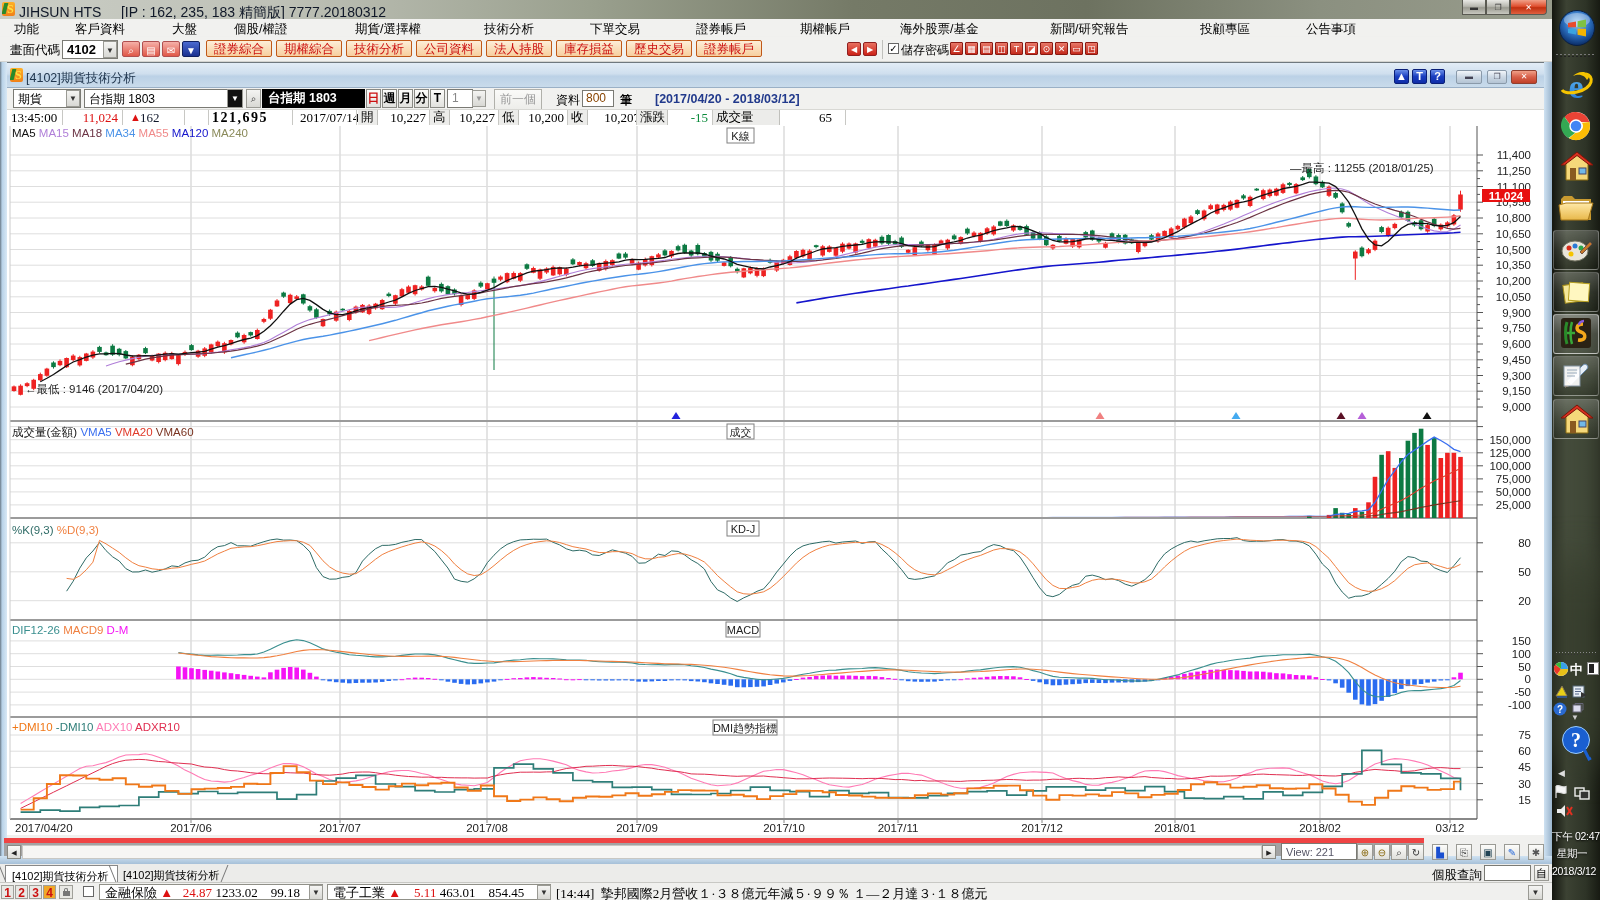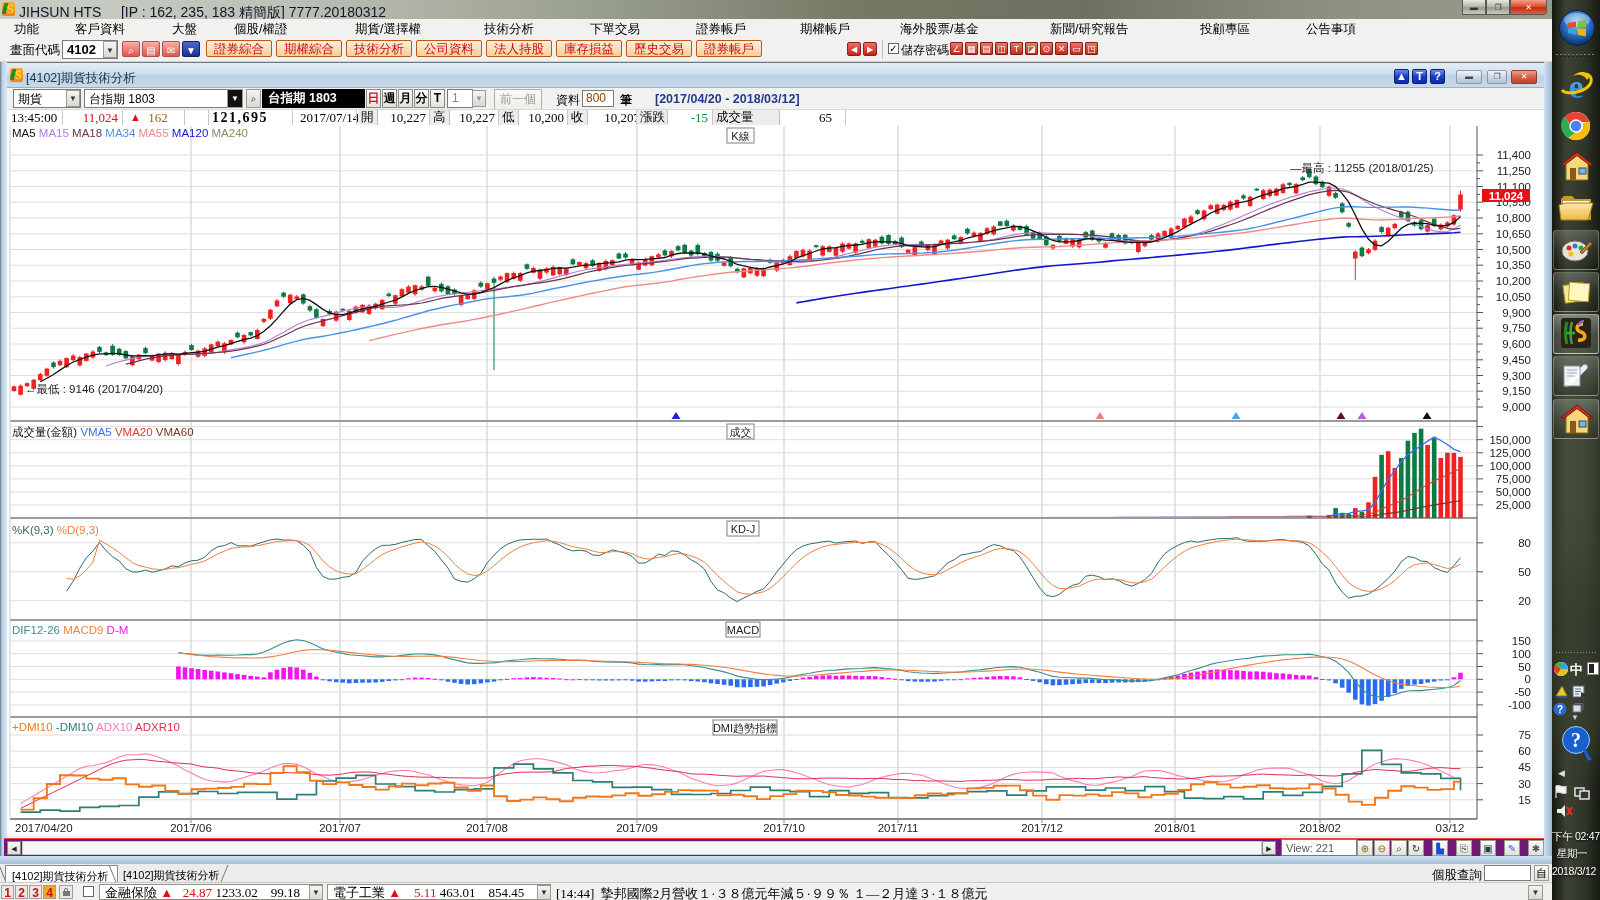--- a/index.html
+++ b/index.html
@@ -38,21 +38,21 @@
 .tbtn{top:1px;width:15px;height:19px;background:linear-gradient(180deg,#fcfcfa,#e2e2de);border:1px solid #8a8a84;font-size:12px;font-weight:bold;color:#000;text-align:center;line-height:17px}
 #datarow{left:0;top:109px;width:1552px;height:16px;background:#fff;border-top:1px solid #d8d8d4;font-size:12.5px}
 #datarow div{top:0;height:15px;line-height:15px;white-space:nowrap}
 .cell{border-right:1px solid #c8c8c4}
 .glbl{background:#ececea;border-right:1px solid #c0c0bc;padding:0 3px}
 
 .lstrip{left:0;top:62px;width:7px;height:802px;background:linear-gradient(90deg,#6a7a88,#b8d2e8 30%,#d8e8f5)}
 .rstrip{left:1544px;top:62px;width:8px;height:802px;background:linear-gradient(90deg,#cfe2f2,#9ab4cc)}
 .bstrip{left:0;top:856px;width:1552px;height:8px;background:linear-gradient(180deg,#cfe2f2,#a6c0d8)}
 
-#scrollrow{left:4px;top:838px;width:1540px;height:18px;background:#701a75;border-top:1px solid #ef4444}
+#scrollrow{left:4px;top:838px;width:1420px;height:18px;background:#a3a3a3;border-top:5px solid #ef4444}
 #scrollrow div{position:absolute}
 .sbtn{top:2px;width:14px;height:14px;background:linear-gradient(180deg,#fafaf8,#dcdcd8);border:1px solid #8a8a84;font-size:7px;color:#222;text-align:center;line-height:13px}
 .vbtn{top:1px;width:16px;height:16px;background:linear-gradient(180deg,#fcfcfa,#e0e0dc);border:1px solid #9a9a94;font-size:10px;text-align:center;line-height:15px}
 
 #tabrow{left:0;top:864px;width:1552px;height:18px;background:#ececea;font-size:12px}
 .tab{top:1px;height:17px;padding:3px 8px 0 6px;font-size:11px;color:#000;white-space:nowrap}
 .tab.active{background:#fff;border:1px solid #888;border-bottom:none}
 #statusrow{left:0;top:882px;width:1552px;height:18px;background:#f0f0ee;border-top:1px solid #c8c8c4;font-size:12px}
 #statusrow .mbox,#statusrow .news{font-family:"Liberation Serif",serif;font-size:13px}
 .numbtn{top:2px;width:13px;height:14px;text-align:center;line-height:14px;font-weight:bold;font-size:12px;color:#cc1111;background:#e8e8e4;border:1px solid #a0a09a}
@@ -158,21 +158,21 @@
   <div class="inp" style="left:582px;top:2px;width:32px;height:17px;padding:0 3px;color:#884400;font-size:12px">800</div>
   <div class="clbl" style="left:620px;font-weight:bold">筆</div>
   <div style="left:655px;top:4px;font-size:12.5px;font-weight:bold;color:#223a8c">[2017/04/20 - 2018/03/12]</div>
  </div>
  <div id="datarow">
   <div style="left:11px;font-family:'Liberation Serif',serif;font-size:13px">13:45:00</div>
   <div class="cell" style="left:0;width:63px"></div>
   <div style="left:64px;width:54px;color:#dd1111;text-align:right;font-family:'Liberation Serif',serif;font-size:13px">11,024</div>
   <div class="cell" style="left:63px;width:60px"></div>
   <div style="left:130px;color:#dd1111;font-size:11px">▲</div>
-  <div style="left:140px;width:36px;color:#a16207;text-align:center;font-family:'Liberation Serif',serif;font-size:13px">162</div>
+  <div style="left:140px;width:36px;color:#0f172a;text-align:left;font-family:'Liberation Serif',serif;font-size:13px">162</div>
   <div class="cell" style="left:123px;width:62px"></div>
   <div class="cell" style="left:185px;width:24px"></div>
   <div style="left:212px;width:76px;font-weight:bold;font-size:14px;letter-spacing:1.5px;font-family:'Liberation Serif',serif">121,695</div>
   <div class="cell" style="left:209px;width:84px"></div>
   <div style="left:300px;width:52px;font-family:'Liberation Serif',serif;font-size:13px">2017/07/14</div>
   <div class="cell" style="left:293px;width:64px"></div>
   <div class="glbl" style="left:358px">開</div>
   <div style="left:382px;width:44px;text-align:right;font-family:'Liberation Serif',serif;font-size:13px">10,227</div>
   <div class="cell" style="left:379px;width:51px"></div>
   <div class="glbl" style="left:430px">高</div>

